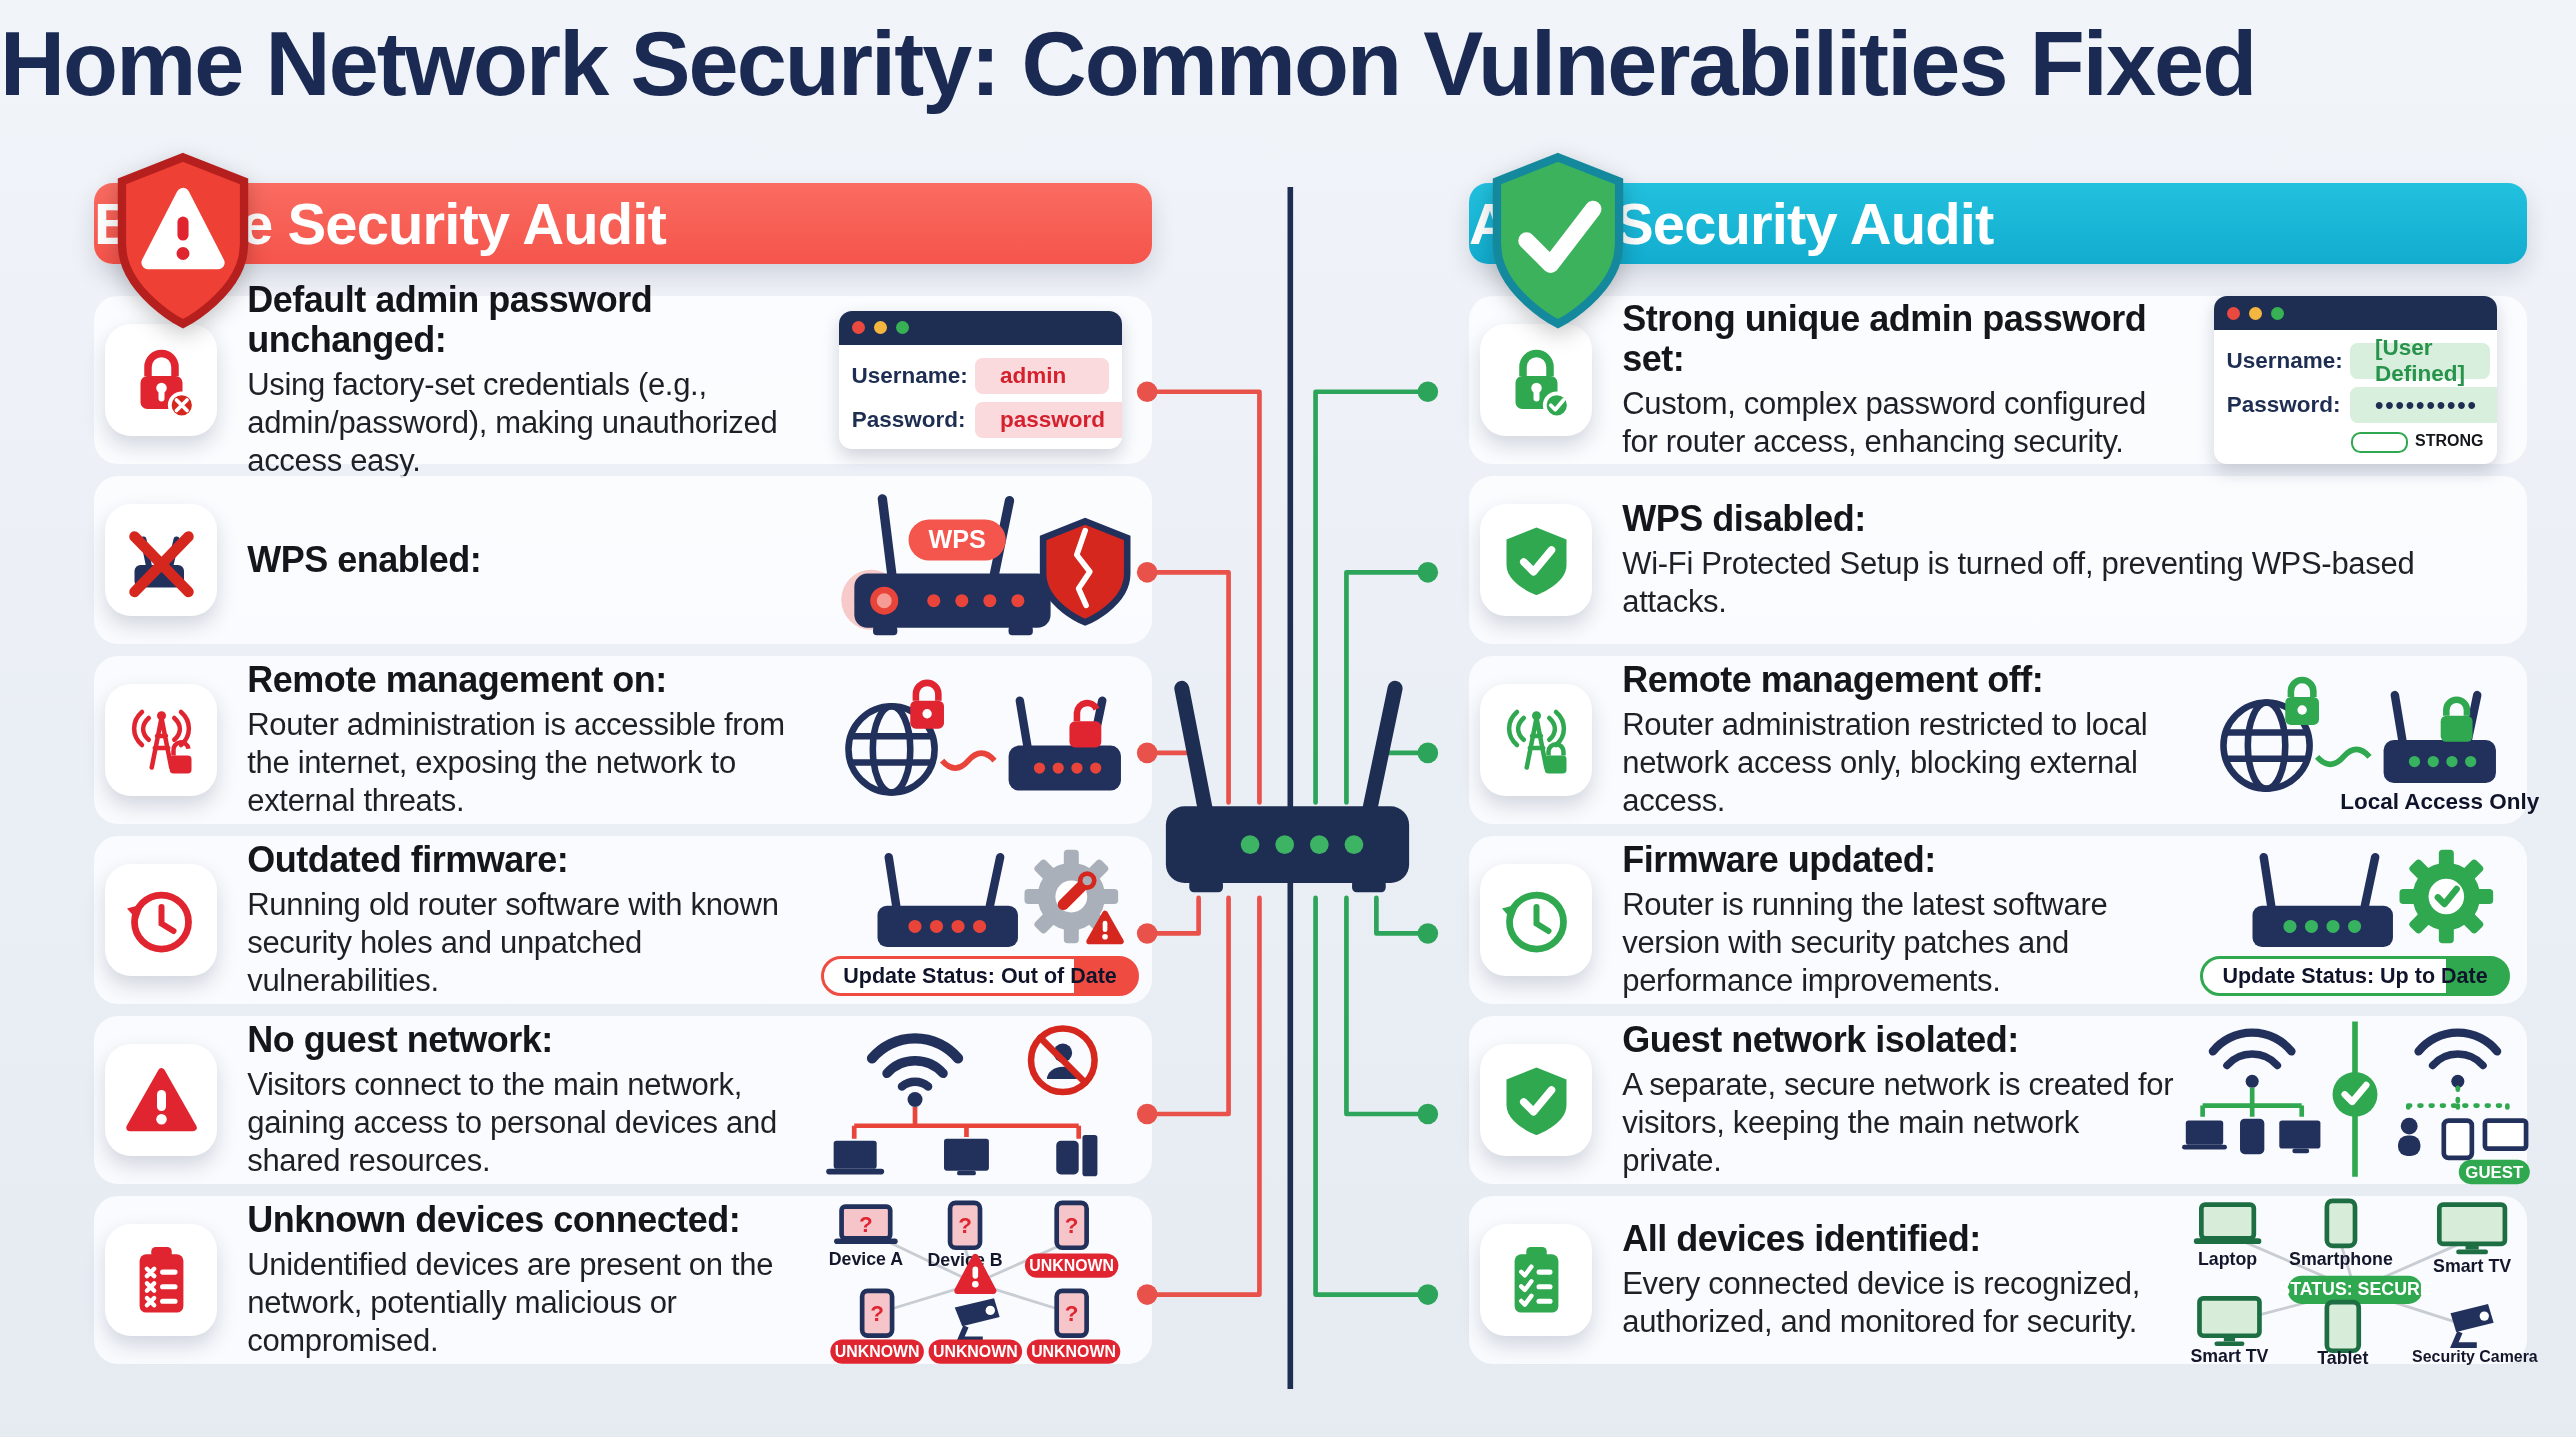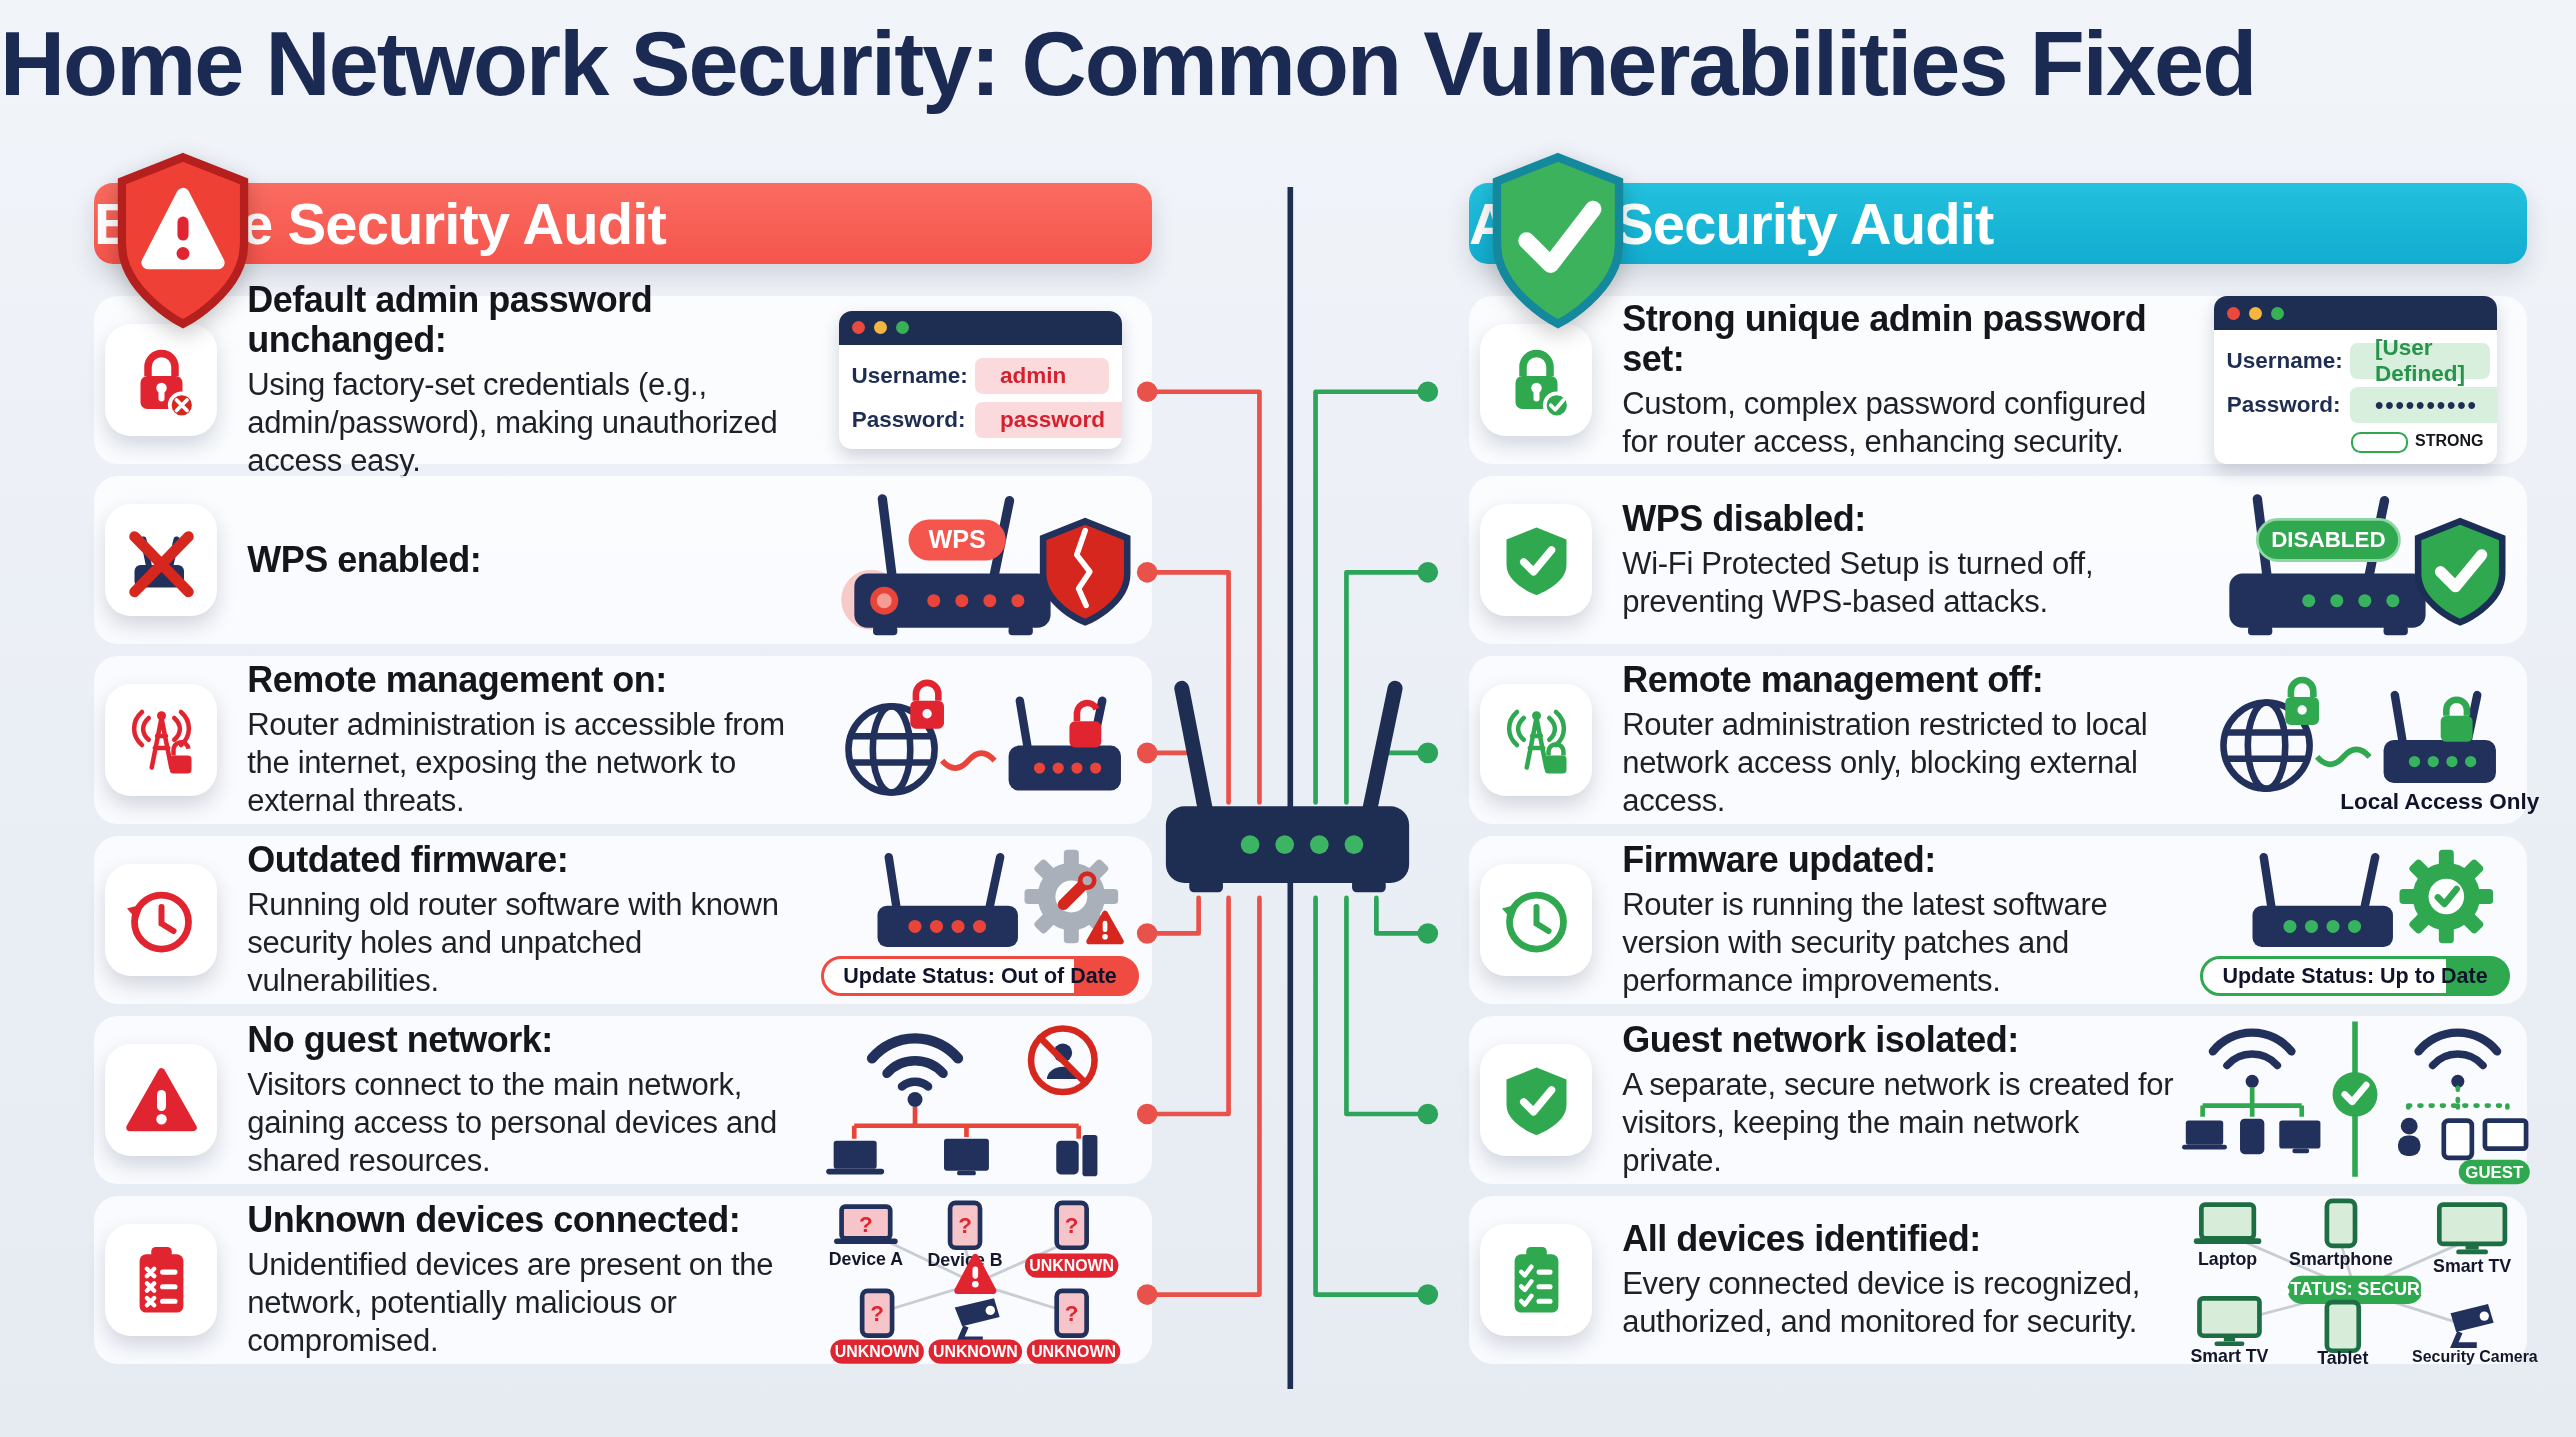--- a/index.html
+++ b/index.html
@@ -406,36 +406,20 @@
         <div class="icon-card">
           <svg width="75" height="75" viewBox="0 0 100 100">
             <path d="M50 6 L90 22 V56 C90 82 50 96 50 96 C50 96 10 82 10 56 V22 Z" fill="#2fa84f"></path>
             <path d="M33 52 L46 65 L70 36" stroke="#fff" stroke-width="10" fill="none" stroke-linecap="round" stroke-linejoin="round"></path>
           </svg>
         </div>
         <div class="row-text">
           <div class="row-title">WPS disabled:</div>
           <div class="row-desc">Wi-Fi Protected Setup is turned off, preventing WPS-based attacks.</div>
         </div>
-        <div class="row-art">
-          <svg width="309" height="157" viewBox="0 0 330 168">
-            <path d="M70 98 L60 18 M180 98 L196 20" stroke="#22305c" stroke-width="10" stroke-linecap="round"></path>
-            <rect x="30" y="98" width="210" height="58" rx="14" fill="#22305c"></rect>
-            <rect x="50" y="154" width="26" height="10" rx="4" fill="#22305c"></rect>
-            <rect x="195" y="154" width="26" height="10" rx="4" fill="#22305c"></rect>
-            <circle cx="115" cy="127" r="7" fill="#37b35f"></circle>
-              <circle cx="145" cy="127" r="7" fill="#37b35f"></circle>
-            <circle cx="175" cy="127" r="7" fill="#37b35f"></circle>
-              <circle cx="205" cy="127" r="7" fill="#37b35f"></circle>
-            <rect x="60" y="40" width="152" height="44" rx="22" fill="#2fa84f" stroke="#8fd6a4" stroke-width="3"></rect>
-            <text x="136" y="70" text-anchor="middle" font-size="24" font-weight="bold" fill="#fff">DISABLED</text>
-            <path d="M277 42 L322 60 V98 C322 132 277 150 277 150 C277 150 232 132 232 98 V60 Z" fill="#2fa84f" stroke="#1b2e55" stroke-width="7"></path>
-            <path d="M256 96 L272 112 L300 78" stroke="#fff" stroke-width="12" fill="none" stroke-linecap="round" stroke-linejoin="round"></path>
-          </svg>
-        </div>
       </div>
 
       <div class="row">
         <div class="icon-card">
           <svg width="75" height="75" viewBox="0 0 100 100">
             <g stroke="#2fa84f" stroke-width="6" fill="none" stroke-linecap="round">
               <path d="M24 12 C10 24 10 44 24 56"></path>
                 <path d="M33 20 C23 29 23 40 33 49"></path>
               <path d="M76 12 C90 24 90 44 76 56"></path>
                 <path d="M67 20 C77 29 77 40 67 49"></path>

